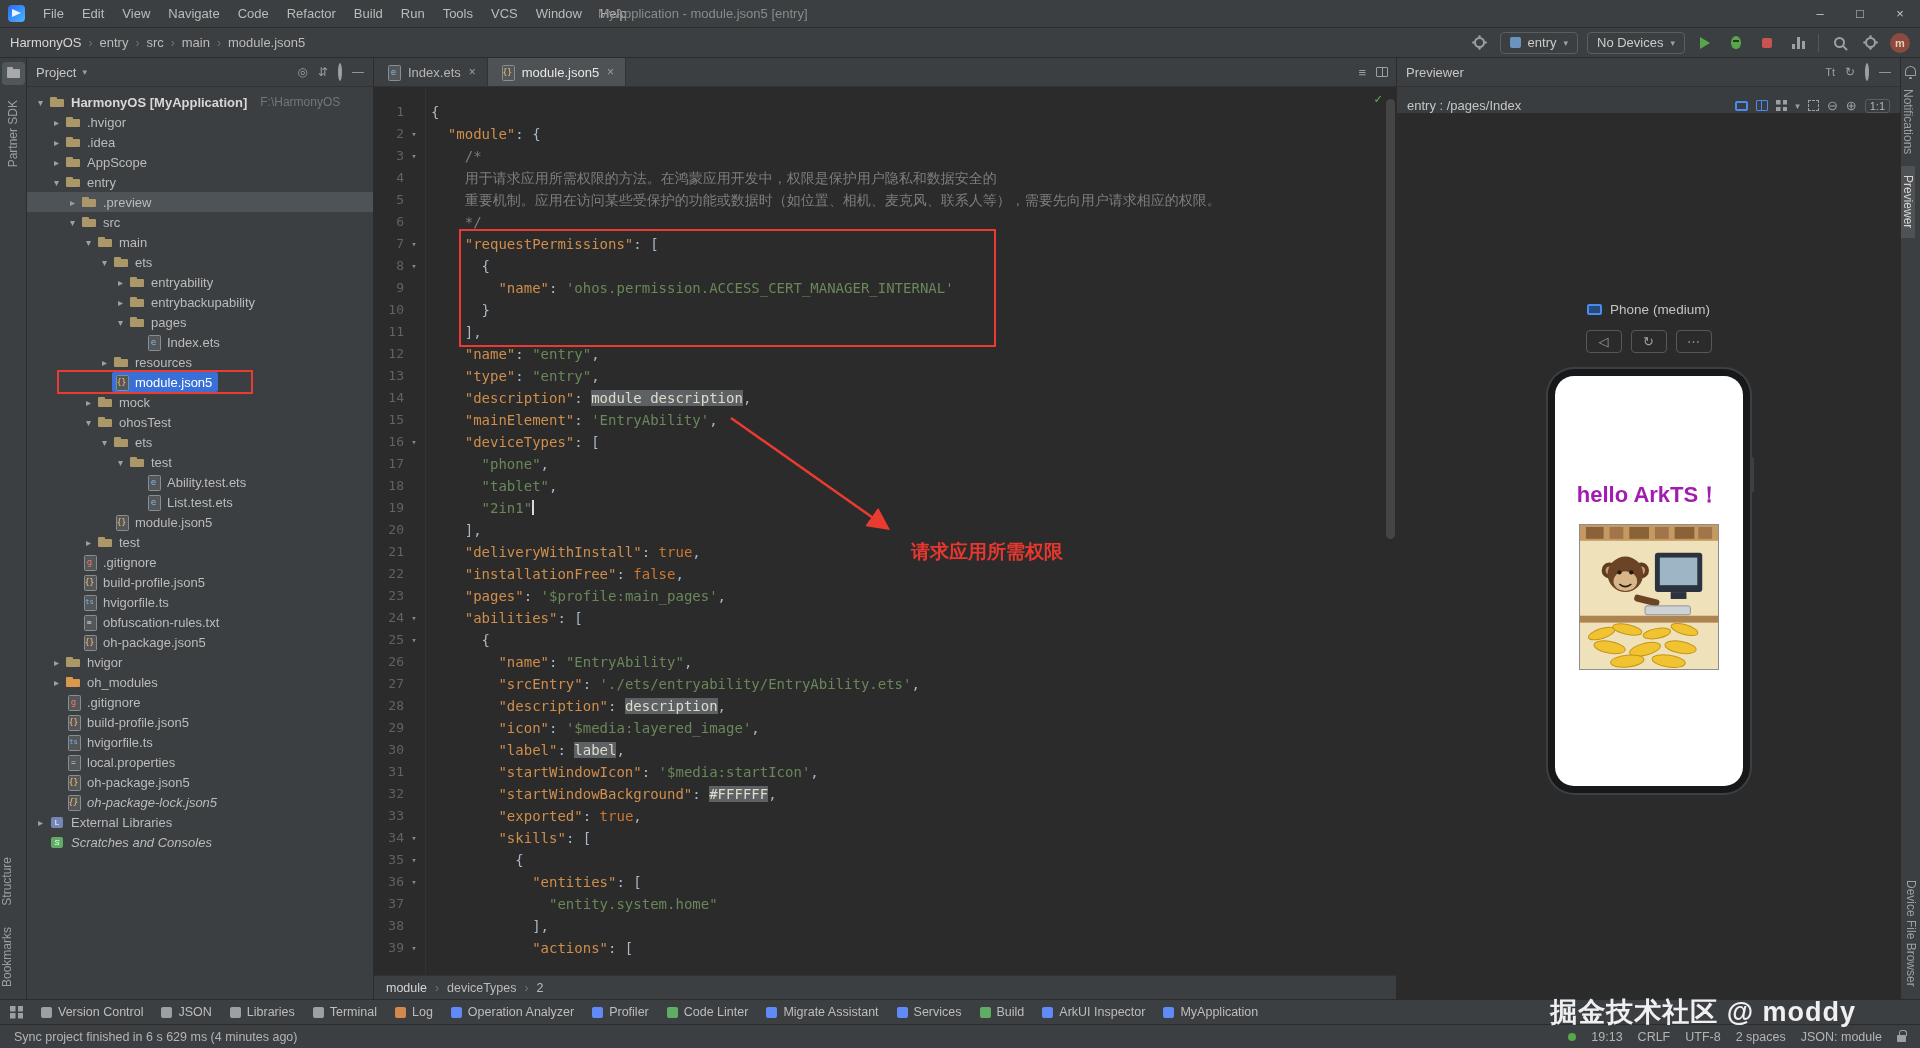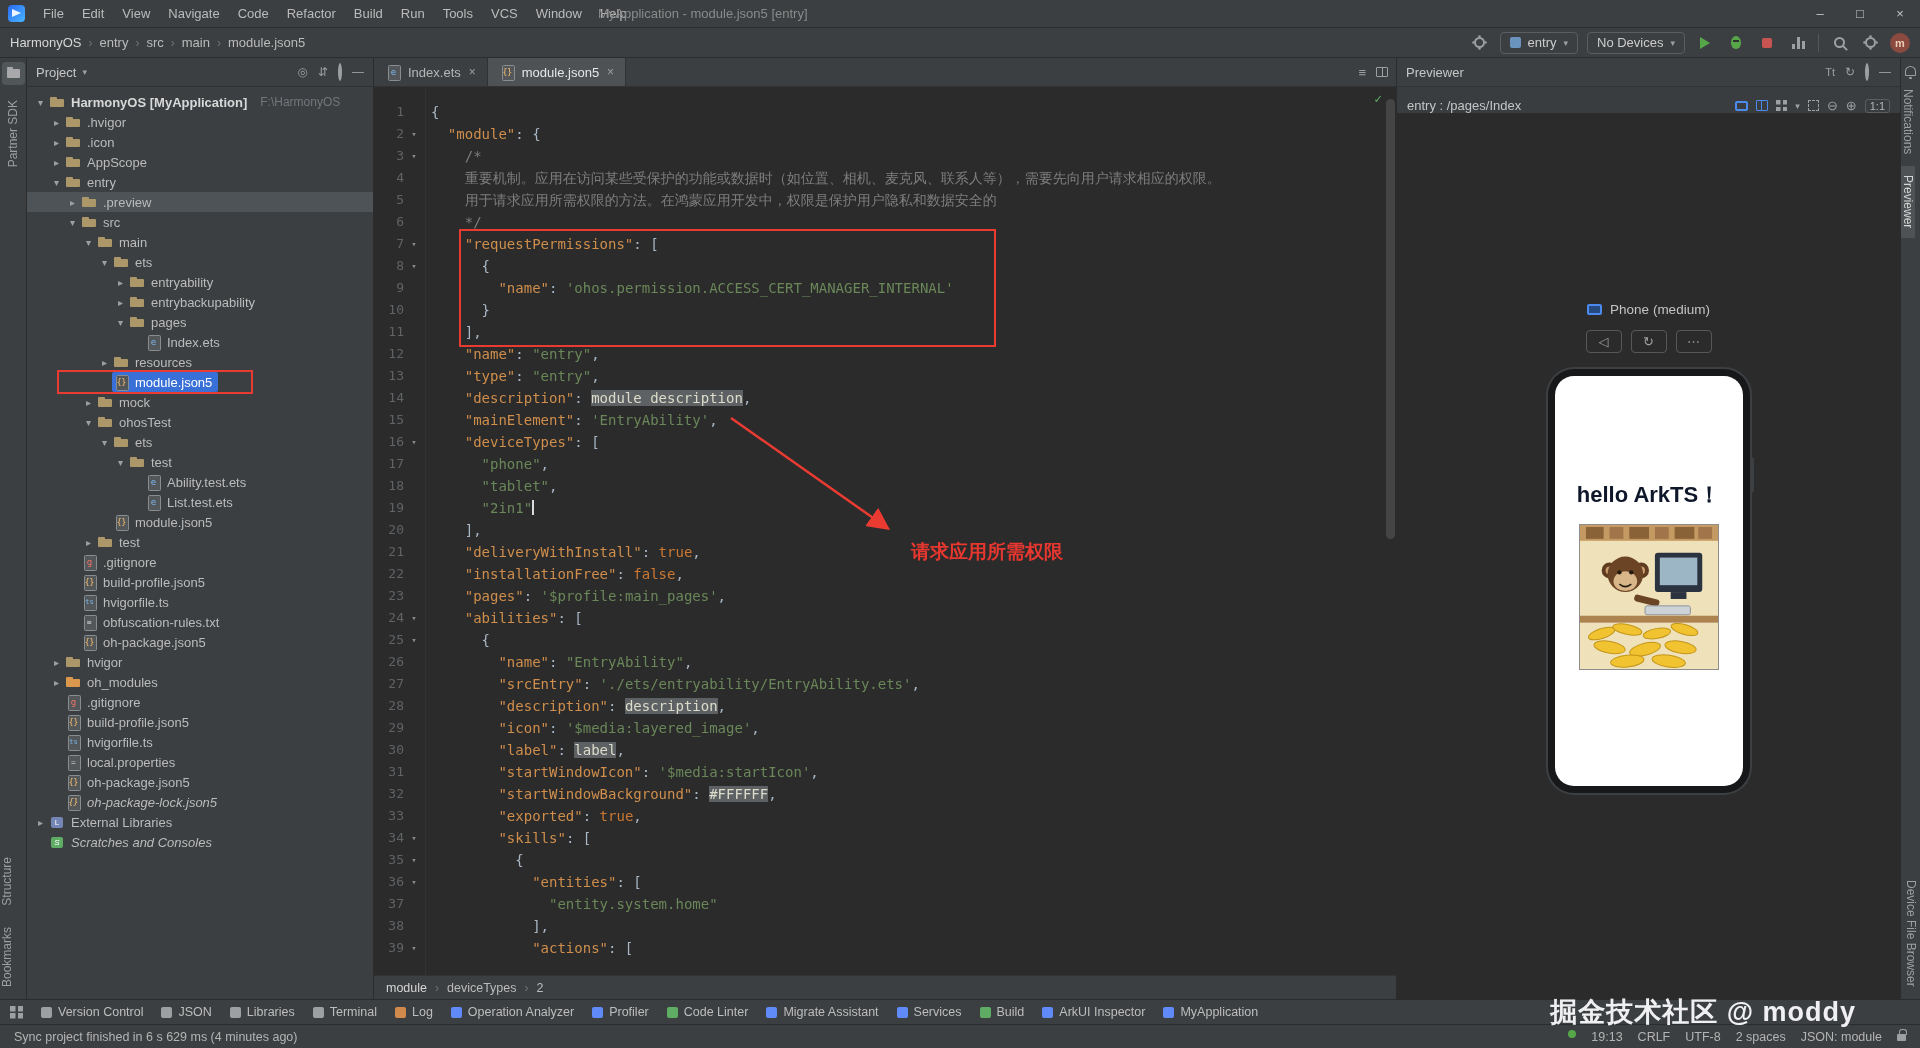--- a/index.html
+++ b/index.html
@@ -140,36 +140,36 @@
   .ratio { border:1px solid #5a5e61; border-radius:3px; padding:0 4px; font-size:11px; color:#b4b4b4; }
 
   .prev-content { flex:1; display:flex; flex-direction:column; align-items:center; }
   .device-row { margin-top:188px; display:flex; align-items:center; gap:8px; color:#c3c3c3; font-size:13.5px; }
   .phone-ic { width:15px; height:11px; border:2px solid #4d8af0; border-radius:2px; background:#274a7e; }
   .rot-row { margin-top:13px; display:flex; gap:9px; }
   .rot-row .rbtn { width:36px; height:23px; border:1px solid #55585b; border-radius:4px; background:none; color:#9da0a3; font-size:13px; display:flex; align-items:center; justify-content:center; }
   .phone { margin-top:16px; width:202px; height:424px; background:#17181a; border-radius:26px; padding:7px; box-shadow:0 0 0 2px #3d4043; position:relative; }
   .phone::after { content:""; position:absolute; right:-4px; top:88px; width:4px; height:36px; background:#3d4043; border-radius:0 3px 3px 0; }
   .phone-screen { width:100%; height:100%; background:#ffffff; border-radius:19px; overflow:hidden; display:flex; flex-direction:column; align-items:center; }
-  .hello { margin-top:104px; color:#0f172a; font-weight:bold; font-size:22px; font-family:"Liberation Sans", sans-serif; }
+  .hello { margin-top:104px; color:#a21caf; font-weight:bold; font-size:22px; font-family:"Liberation Sans", sans-serif; }
   .shot { margin-top:14px; width:140px; height:146px; border:1px solid #8d8d8d; }
   .shot svg { display:block; }
 
   
   .bottombar { height:25px; background:#3c3f41; border-top:1px solid #292b2d; display:flex; align-items:center; gap:18px; padding:0 10px; }
   .tw-switch { width:13px; height:13px; background:
       linear-gradient(#9da0a3,#9da0a3) 0 0/5.5px 5.5px no-repeat,
       linear-gradient(#9da0a3,#9da0a3) 100% 0/5.5px 5.5px no-repeat,
       linear-gradient(#9da0a3,#9da0a3) 0 100%/5.5px 5.5px no-repeat,
       linear-gradient(#9da0a3,#9da0a3) 100% 100%/5.5px 5.5px no-repeat; }
   .bb-item { display:flex; align-items:center; gap:6px; font-size:12.5px; color:#bdbdbd; white-space:nowrap; }
   .bb-ic { width:11px; height:11px; border-radius:2px; flex:none; }
 
   .statusbar { height:24px; background:#3c3f41; border-top:1px solid #292b2d; display:flex; align-items:center; padding:0 14px; font-size:12.5px; color:#b4b4b4; }
-  .sb-right { margin-left:auto; display:flex; align-items:flex-start; gap:15px; }
+  .sb-right { margin-left:auto; display:flex; align-items:center; gap:15px; }
   .dot { width:8px; height:8px; border-radius:50%; background:#57a64a; }
   .lock { width:9px; height:7px; background:#9da0a3; border-radius:1px; position:relative; margin-top:4px; }
   .lock::before { content:""; position:absolute; left:1.5px; top:-5px; width:6px; height:5px; border:1.5px solid #9da0a3; border-bottom:none; border-radius:3px 3px 0 0; }
 
   .watermark { position:absolute; right:64px; bottom:18px; color:#f0f0f2; font-size:27px; font-weight:bold; letter-spacing:1px; z-index:40; font-family:"Liberation Sans", sans-serif; }
 </style>
 </head>
 <body>
 
 <div class="titlebar">
@@ -283,21 +283,21 @@
           <span class="t-arrow">▸</span>
           <span class="t-inner">
             <span class="ic ic-folder"></span>
             <span class="t-label">.hvigor</span>
           </span>
         </div>
         <div class="t-row" style="padding-left: 22px;">
           <span class="t-arrow">▸</span>
           <span class="t-inner">
             <span class="ic ic-folder"></span>
-            <span class="t-label">.icon</span>
+            <span class="t-label">.idea</span>
           </span>
         </div>
         <div class="t-row" style="padding-left: 22px;">
           <span class="t-arrow">▸</span>
           <span class="t-inner">
             <span class="ic ic-folder"></span>
             <span class="t-label">AppScope</span>
           </span>
         </div>
         <div class="t-row" style="padding-left: 22px;">
@@ -717,22 +717,22 @@
           </div>
           <div class="g-row">
             <span class="g-num">39</span>
             <span class="g-fold">▾</span>
           </div>
         </div>
       <div class="code" id="code">
           <div class="c-line"><span class="tk-pun">{</span></div>
           <div class="c-line"><span class="tk-pun">  </span><span class="tk-key">"module"</span><span class="tk-pun">: {</span></div>
           <div class="c-line"><span class="tk-cmt">    /*</span></div>
+          <div class="c-line"><span class="tk-cmt">    用于请求应用所需权限的方法。在鸿蒙应用开发中，权限是保护用户隐私和数据安全的</span></div>
           <div class="c-line"><span class="tk-cmt">    重要机制。应用在访问某些受保护的功能或数据时（如位置、相机、麦克风、联系人等），需要先向用户请求相应的权限。</span></div>
-          <div class="c-line"><span class="tk-cmt">    用于请求应用所需权限的方法。在鸿蒙应用开发中，权限是保护用户隐私和数据安全的</span></div>
           <div class="c-line"><span class="tk-cmt">    */</span></div>
           <div class="c-line"><span class="tk-pun">    </span><span class="tk-key">"requestPermissions"</span><span class="tk-pun">: [</span></div>
           <div class="c-line"><span class="tk-pun">      {</span></div>
           <div class="c-line"><span class="tk-pun">        </span><span class="tk-key">"name"</span><span class="tk-pun">: </span><span class="tk-str">'ohos.permission.ACCESS_CERT_MANAGER_INTERNAL'</span></div>
           <div class="c-line"><span class="tk-pun">      }</span></div>
           <div class="c-line"><span class="tk-pun">    ],</span></div>
           <div class="c-line"><span class="tk-pun">    </span><span class="tk-key">"name"</span><span class="tk-pun">: </span><span class="tk-str">"entry"</span><span class="tk-pun">,</span></div>
           <div class="c-line"><span class="tk-pun">    </span><span class="tk-key">"type"</span><span class="tk-pun">: </span><span class="tk-str">"entry"</span><span class="tk-pun">,</span></div>
           <div class="c-line"><span class="tk-pun">    </span><span class="tk-key">"description"</span><span class="tk-pun">: </span><span class="tk-hl">module description</span><span class="tk-pun">,</span></div>
           <div class="c-line"><span class="tk-pun">    </span><span class="tk-key">"mainElement"</span><span class="tk-pun">: </span><span class="tk-str">'EntryAbility'</span><span class="tk-pun">,</span></div>

